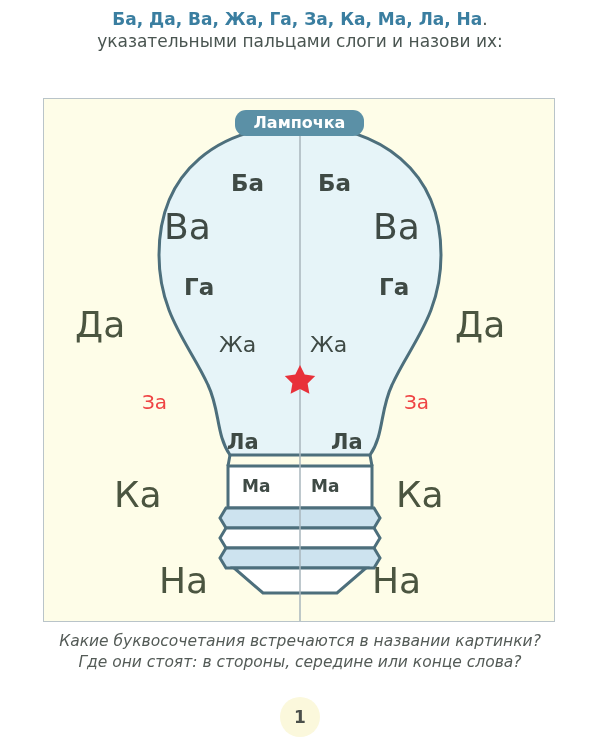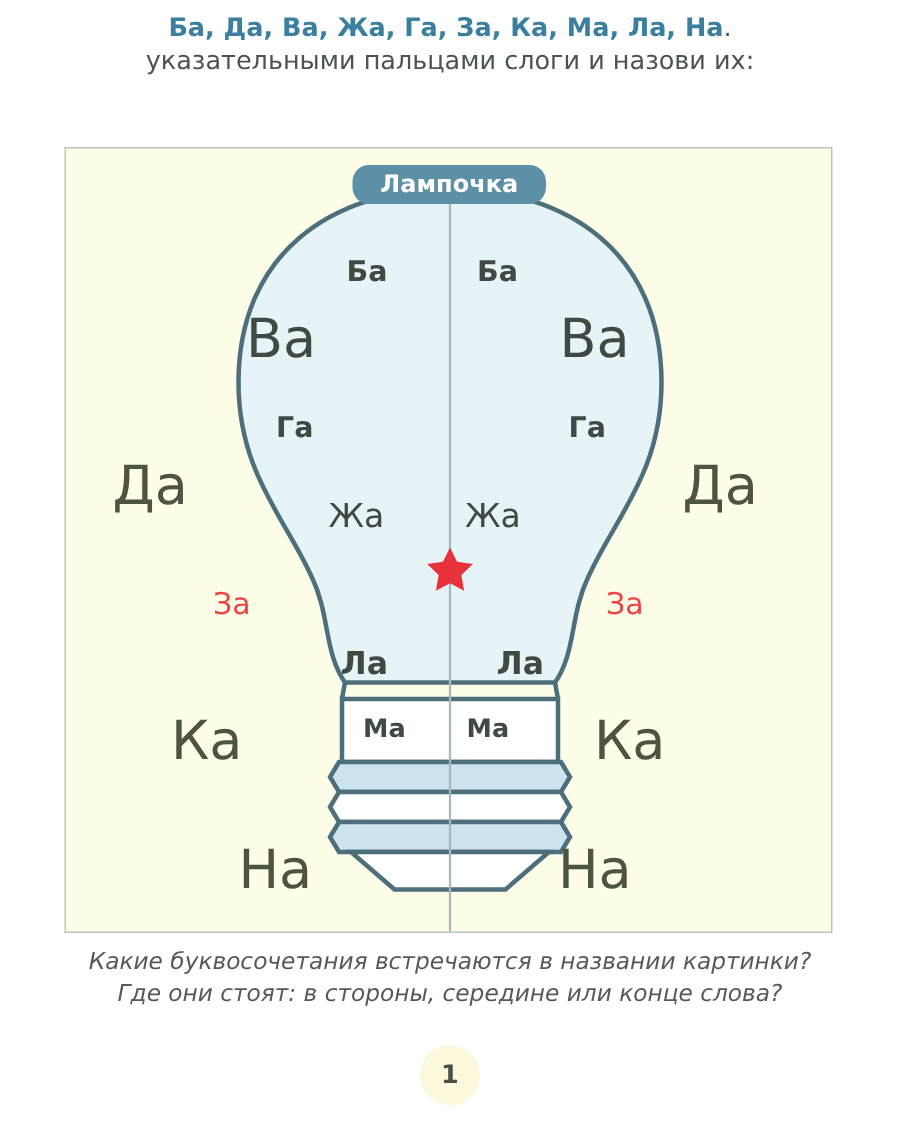--- a/index.html
+++ b/index.html
@@ -16,21 +16,21 @@
       position: absolute; left: 43px; top: 98px; width: 512px; height: 524px;
       background: #fefde8; border: 1.5px solid #b9c4c9; box-sizing: border-box;
     }
     .badge {
       position: absolute; left: 235px; top: 86px; width: 129px; height: 26px;
       background: #5b90a6; border-radius: 11px; color: #ffffff; font-weight: bold;
       font-size: 16px; line-height: 26px; text-align: center; z-index: 3; margin-top: 24px;
     }
     svg.art { position: absolute; left: 0; top: 0; z-index: 1; }
     .syllable { position: absolute; z-index: 2; white-space: nowrap; color: #3f4a45; }
-    .s-small { font-weight: bold; font-size: 19px; }
+    .s-small { font-weight: bold; font-size: 23px; }
     .s-big { font-size: 36px; color: #4b5540; }
     .s-mid { font-size: 20px; color: #ef4444; }
     .question {
       position: absolute; left: 0; top: 631px; width: 600px; text-align: center;
       font-style: italic; font-size: 15.5px; line-height: 21px; color: #545b57;
     }
     .pagenum {
       position: absolute; left: 280px; top: 697px; width: 40px; height: 40px; border-radius: 50%;
       background: #fbf8dc; text-align: center; line-height: 40px; font-weight: bold; font-size: 17px; color: #4a4f4a;
     }

